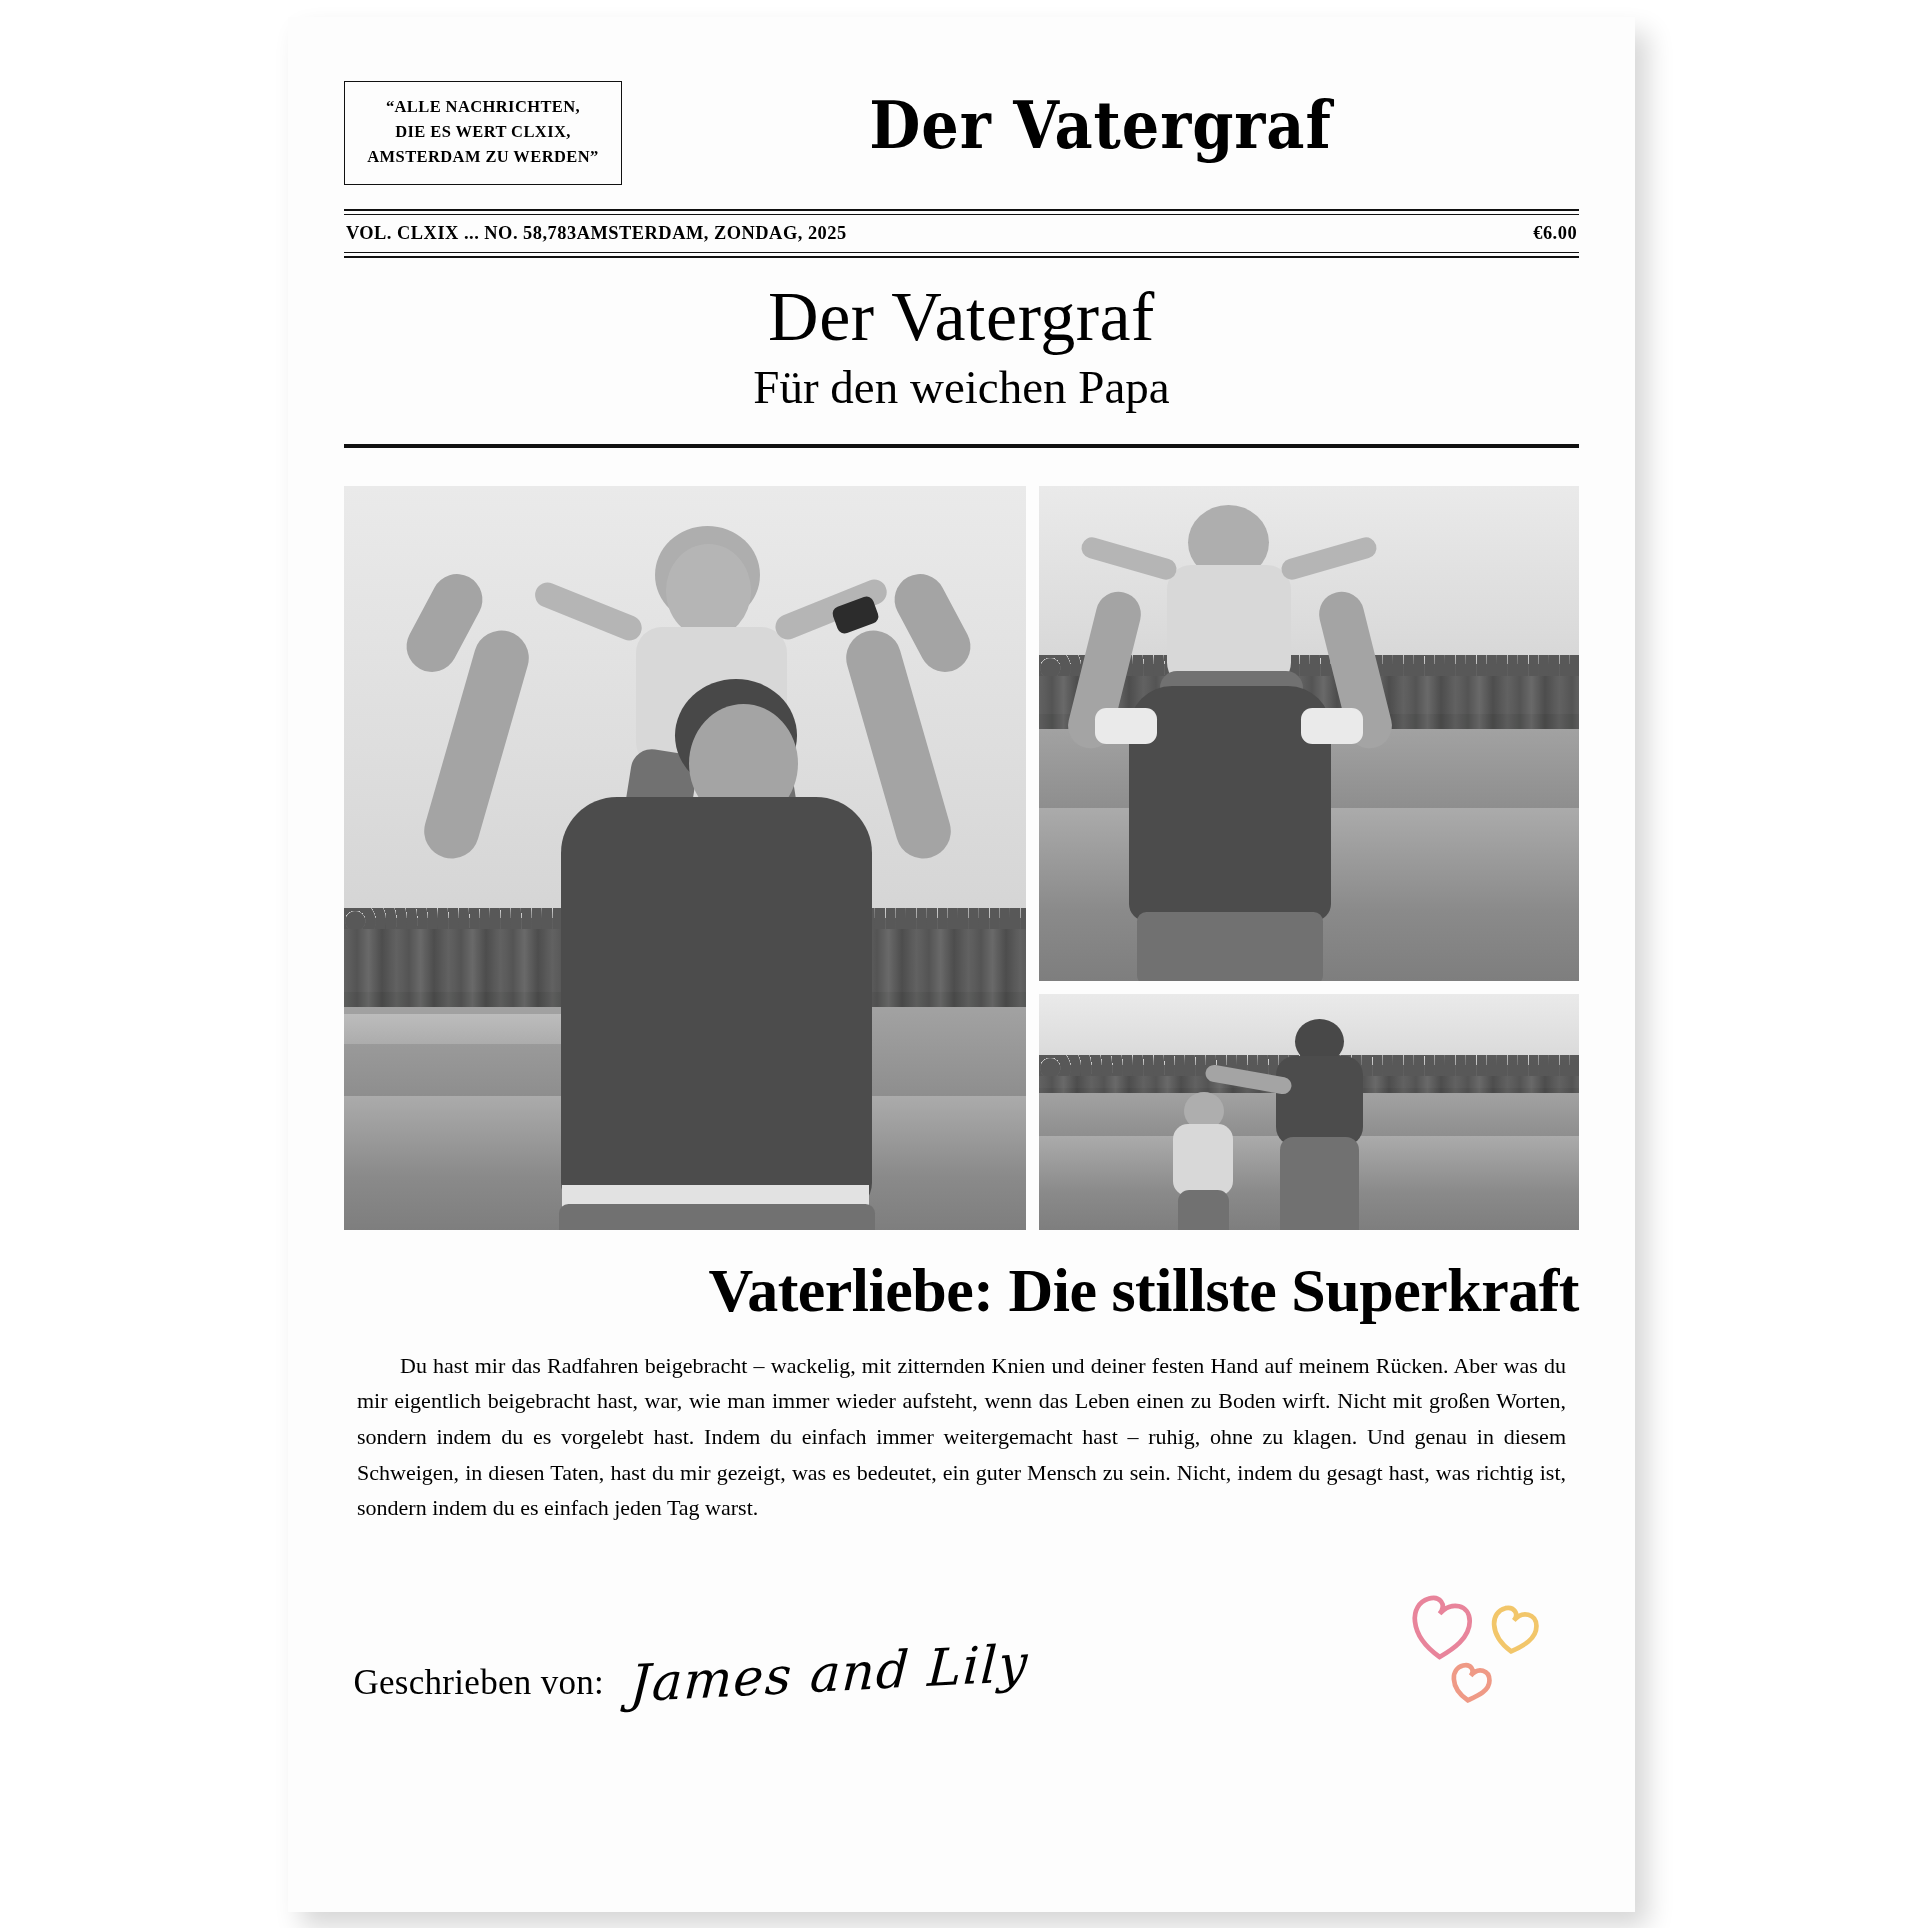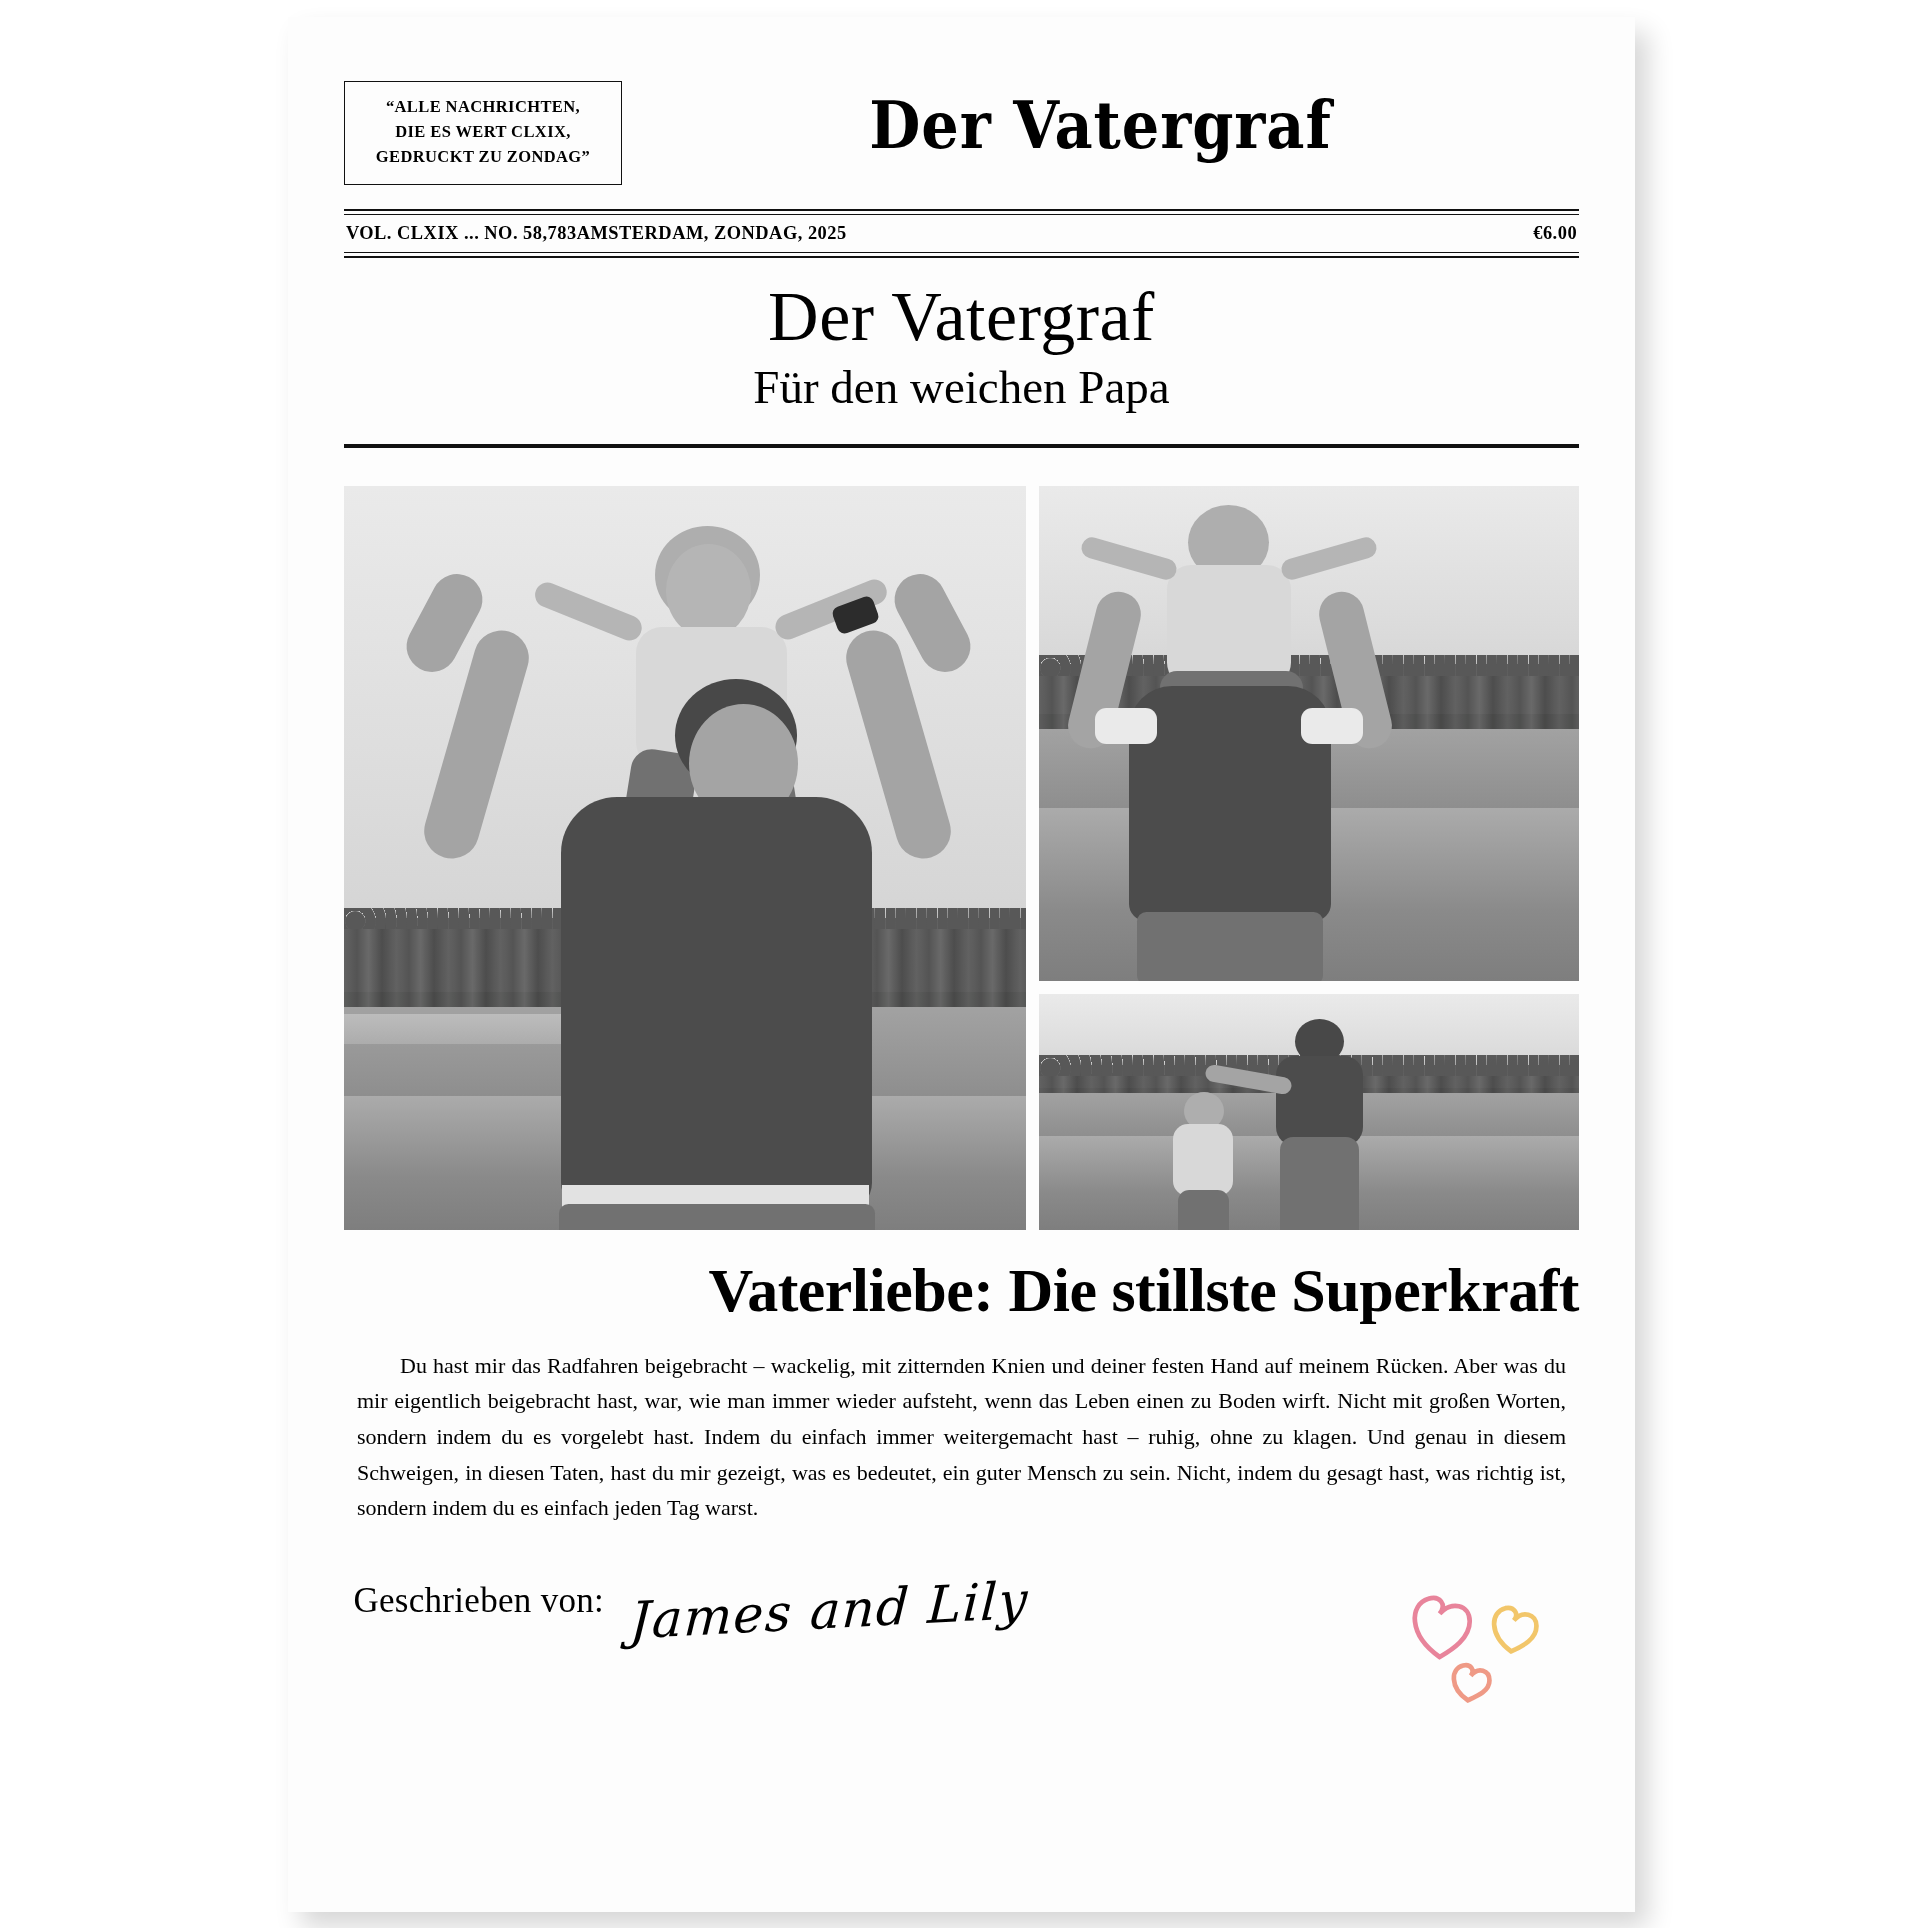--- a/index.html
+++ b/index.html
@@ -237,21 +237,21 @@
     font-family: "Liberation Serif", serif;
     font-size: 22px;
     line-height: 1.62;
     text-align: justify;
     text-indent: 43px;
   }
 
   
   .sign-row {
     display: flex;
-    align-items: flex-start;
+    align-items: flex-end;
     margin-top: 55px;
     padding: 0 9.4px;
     position: relative;
     height: 122px;
   }
   .sign-label {
     font-family: "Liberation Serif", serif;
     font-size: 35px;
     letter-spacing: 0.3px;
     white-space: nowrap;
@@ -278,21 +278,21 @@
 
 <div class="canvas">
   <div class="paper">
     <div class="sheet">
 
       <div class="masthead">
 
         <div class="motto-box">
           <div>“ALLE NACHRICHTEN,</div>
           <div>DIE ES WERT CLXIX,</div>
-          <div>GEDRUCKT ZU ZONDAG”</div>
+          <div>AMSTERDAM ZU WERDEN”</div>
         </div>
 
         <div class="paper-name-gothic">Der Vatergraf</div>
 
       </div>
 
       <div class="rule-thick"></div>
       <div class="rule-thin"></div>
 
       <div class="issue-line">

